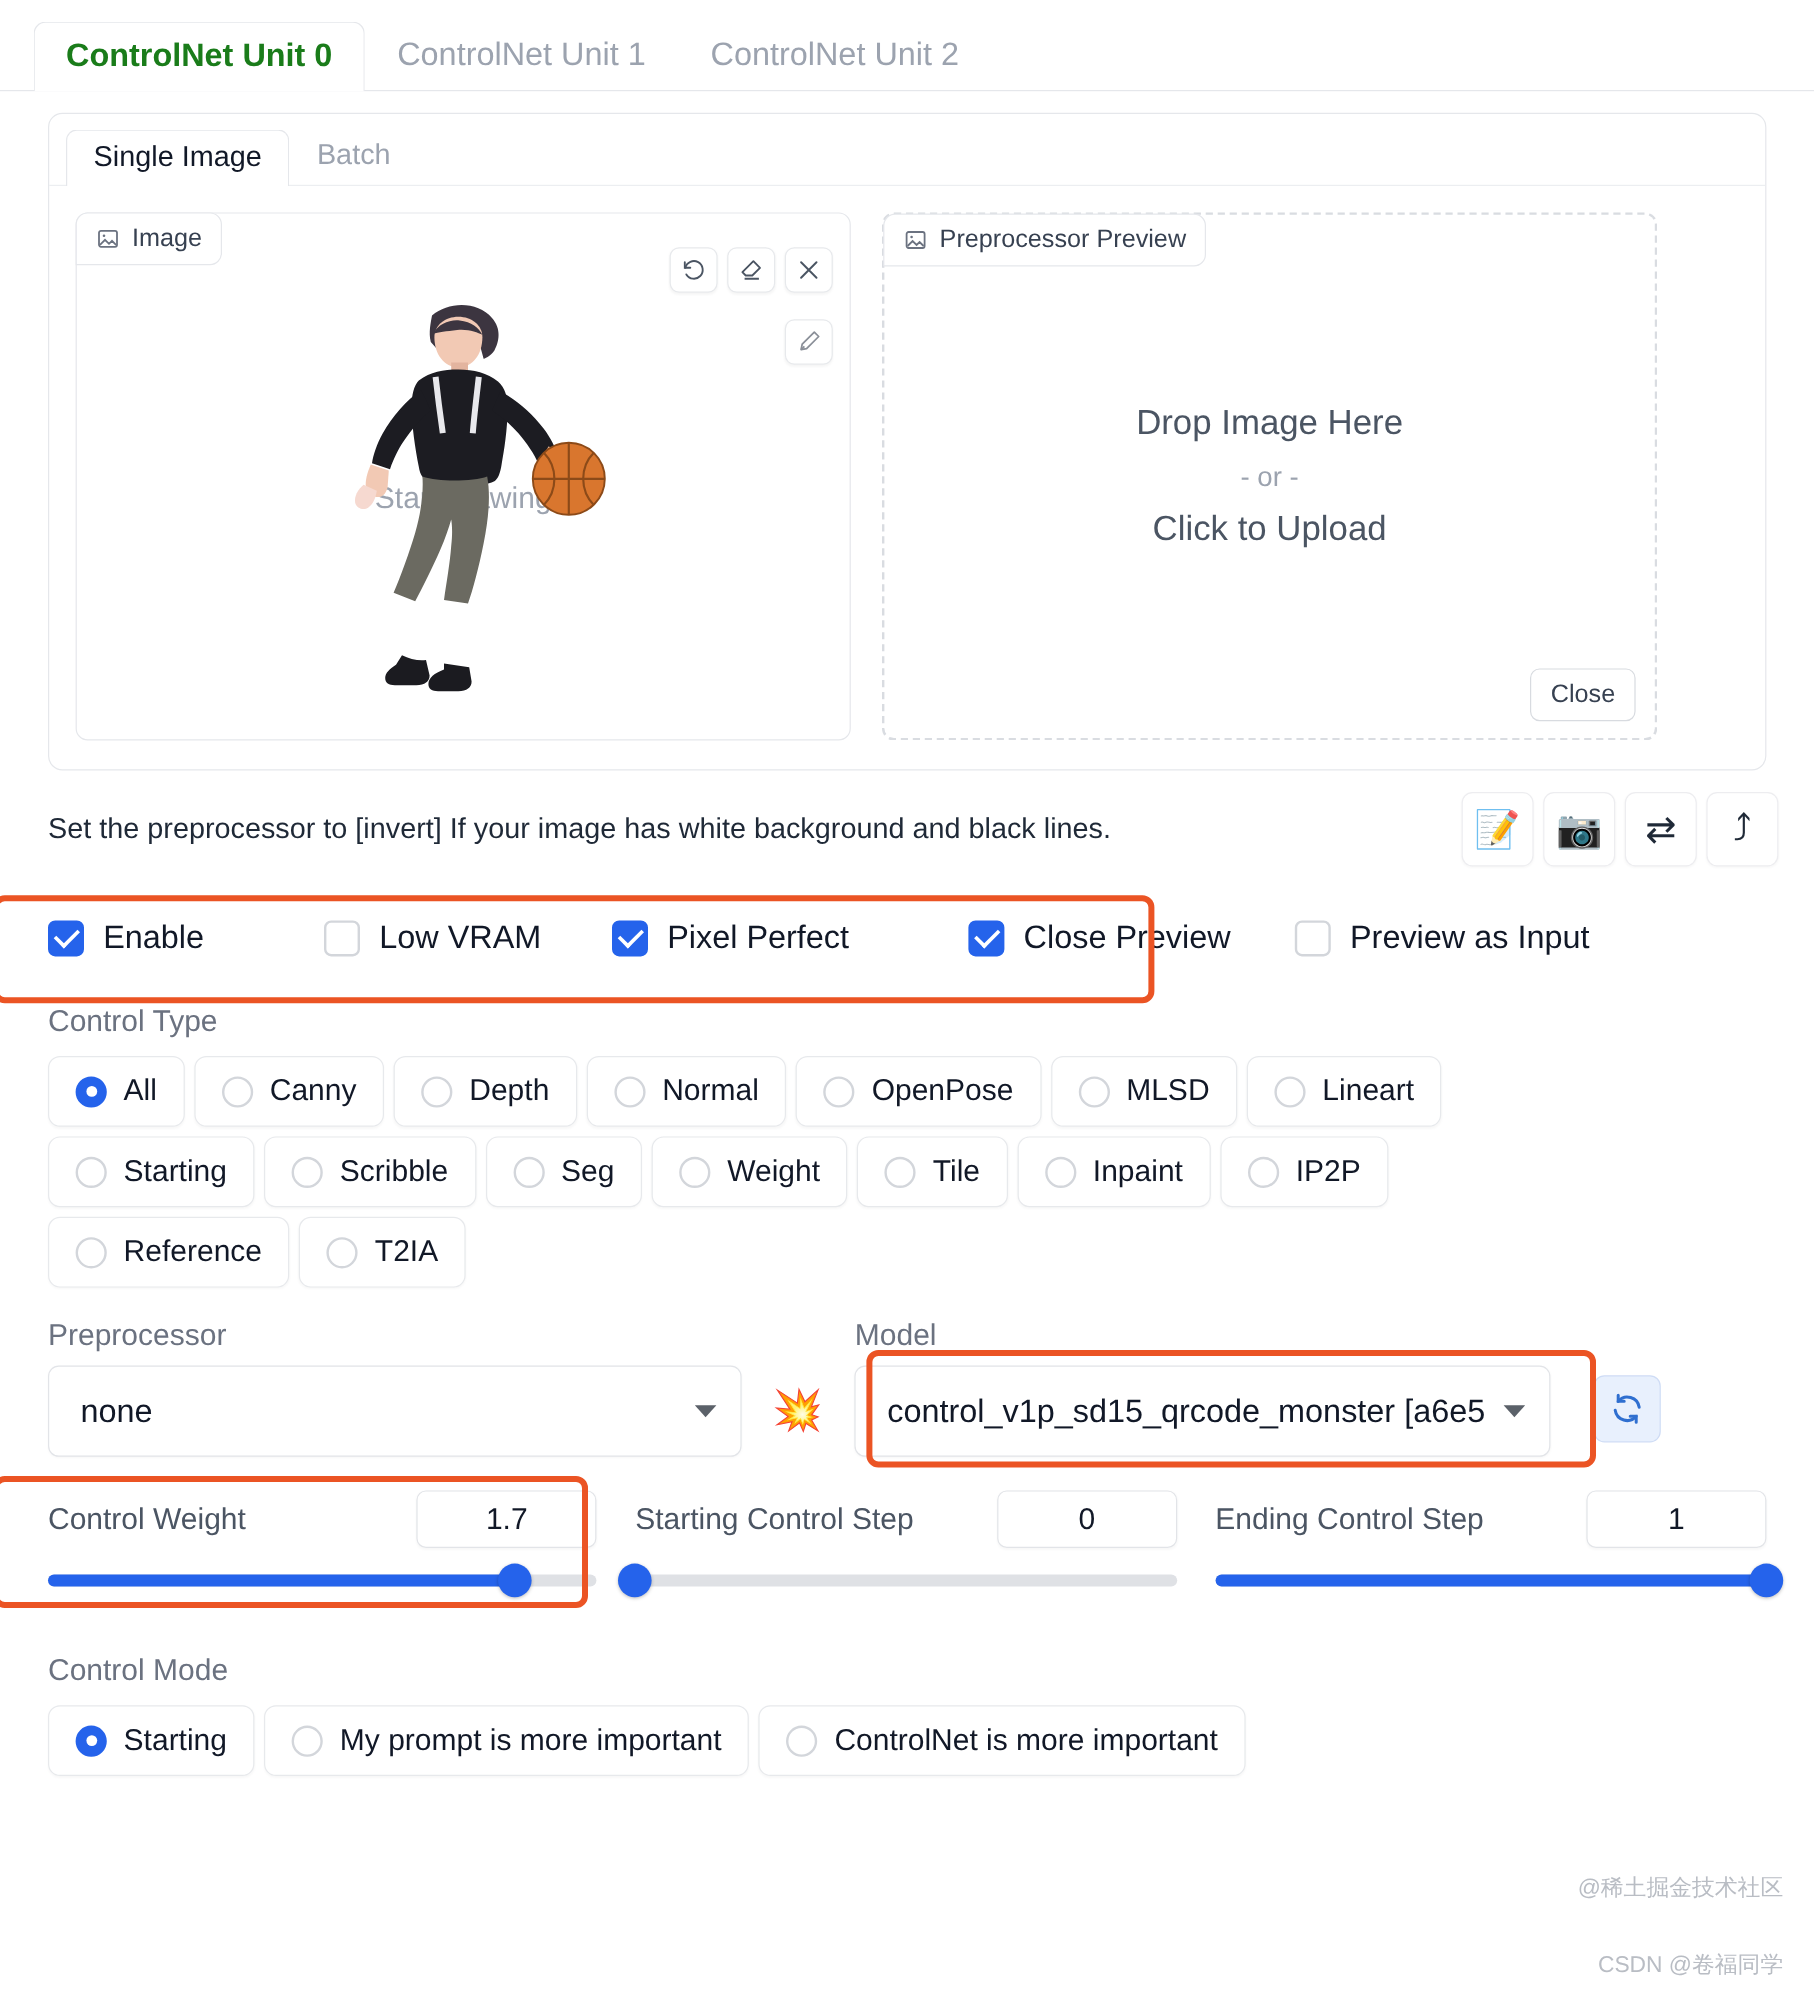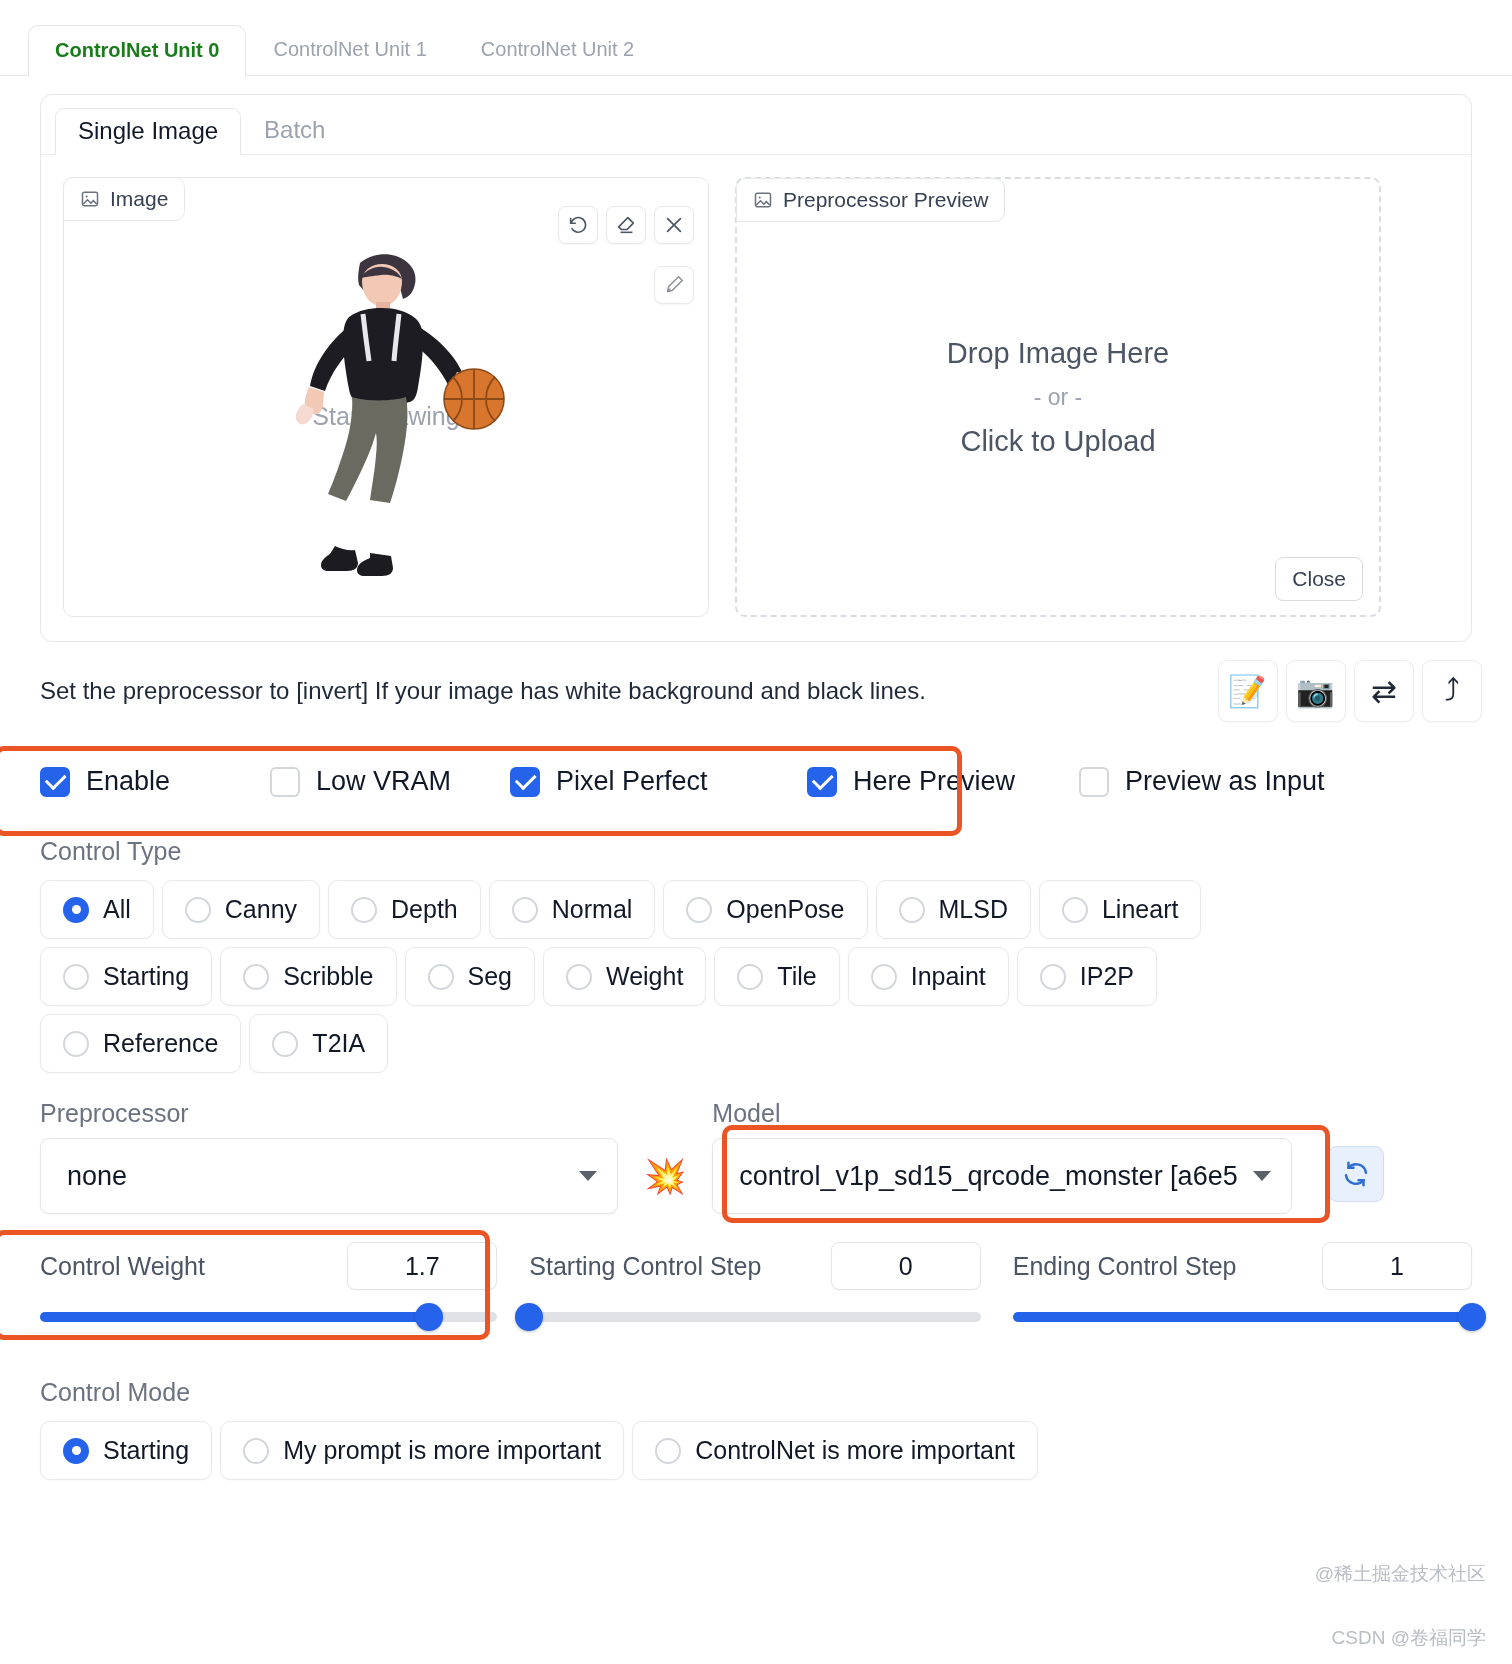--- a/index.html
+++ b/index.html
@@ -16,21 +16,21 @@
 
   
   .unit-tabs {
     display: flex;
     align-items: flex-end;
     padding: 10px 0 0 28px;
     border-bottom: 1px solid #e5e7eb;
     height: 76px;
   }
   .unit-tab {
-    font-size: 20px;
+    font-size: 27px;
     padding: 14px 26px 16px 26px;
     color: #9ca3af;
     background: transparent;
     border: 1px solid transparent;
     border-bottom: none;
     border-radius: 10px 10px 0 0;
     white-space: nowrap;
     cursor: pointer;
     line-height: 1;
   }
@@ -473,21 +473,21 @@
     <div class="cb-item" style="width:240px">
       <span class="cb"></span>
       <span class="cb-label">Low VRAM</span>
     </div>
     <div class="cb-item" style="width:297px">
       <span class="cb checked"></span>
       <span class="cb-label">Pixel Perfect</span>
     </div>
     <div class="cb-item" style="width:272px">
       <span class="cb checked"></span>
-      <span class="cb-label">Here Preview</span>
+      <span class="cb-label">Close Preview</span>
     </div>
     <div class="cb-item">
       <span class="cb"></span>
       <span class="cb-label">Preview as Input</span>
     </div>
   </div>
 </div>
 
 <div class="section">
   <div class="section-label">Control Type</div>

